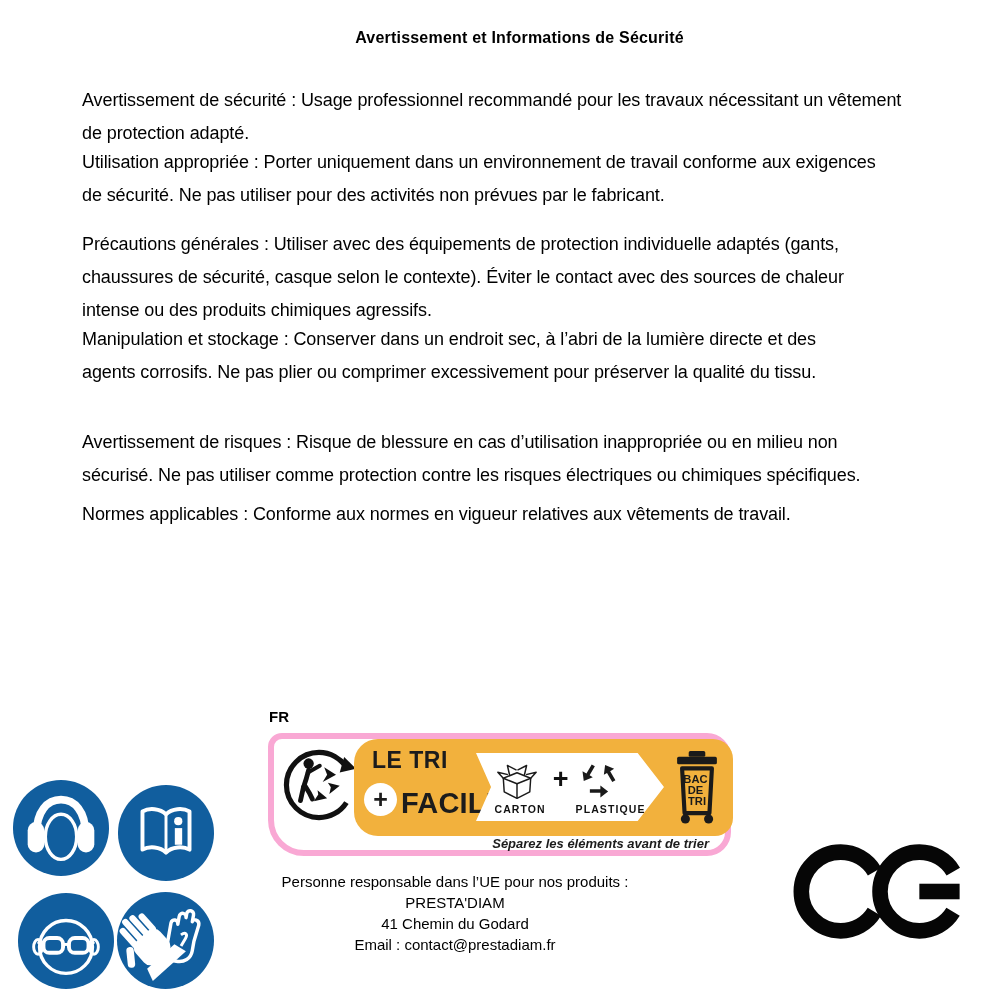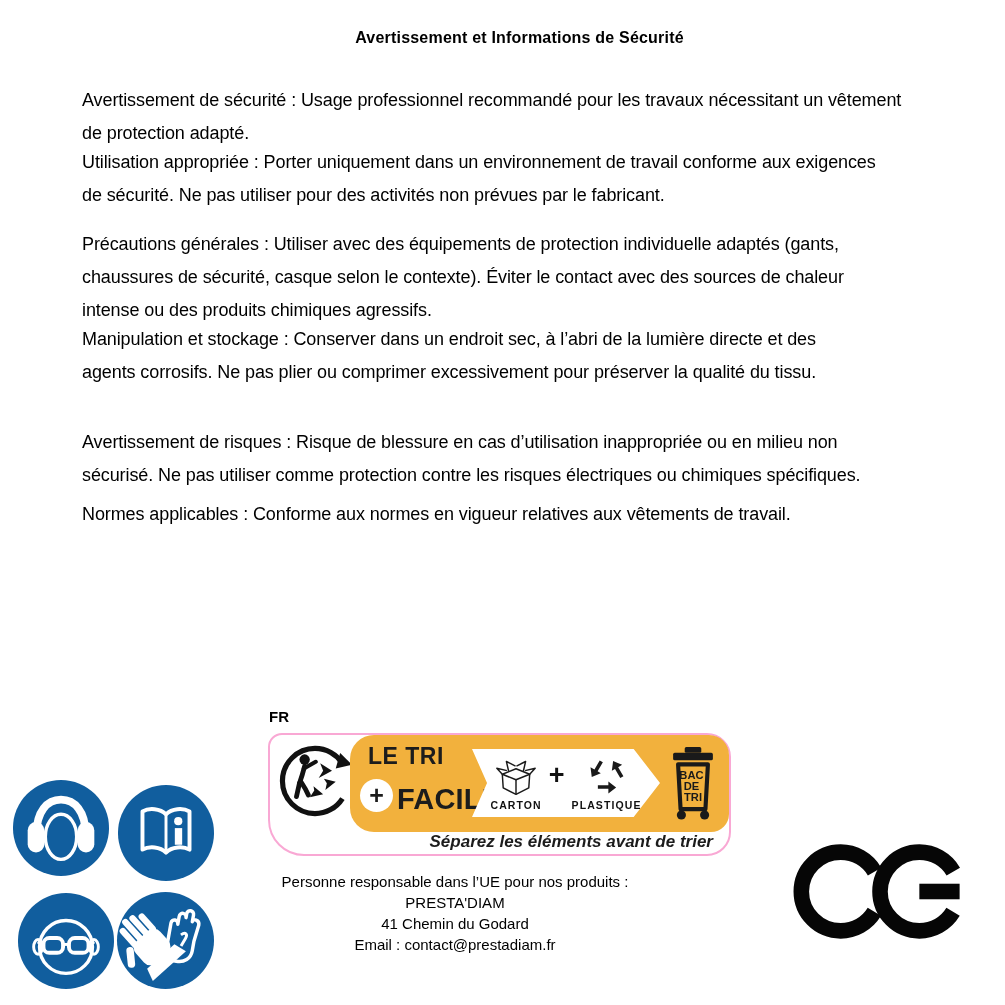--- a/index.html
+++ b/index.html
@@ -15,21 +15,21 @@
     position:absolute;left:82px;width:934px;font-size:18px;line-height:33px;
     white-space:pre-line;letter-spacing:-.1px;
   }
   .p1{top:84px}.p2{top:146px}.p3{top:228px}.p4{top:323px}
   .p5{top:426px}.p6{top:498px}.p7{top:546px}
 
   
   .fr-label{position:absolute;left:269px;top:708px;font-size:15px;font-weight:bold;}
   .infotri{
     position:absolute;left:268px;top:733px;width:463px;height:123px;
-    background:#fff;border:2px solid #f9a8d4;box-sizing:border-box;
+    background:#fff;border:6px solid #f9a8d4;box-sizing:border-box;
     border-radius:14px 24px 24px 36px;
   }
   .triman{position:absolute;left:8px;top:6px;}
   .band{
     position:absolute;left:80px;top:0;width:379px;height:97px;
     background:#F2B13D;border-radius:24px 20px 18px 24px;
   }
   .letri{
     position:absolute;left:18px;top:8px;font-size:23px;font-weight:900;
     color:#1c1c1c;letter-spacing:.5px;
@@ -42,28 +42,28 @@
   .facile{
     position:absolute;left:47px;top:48px;font-size:29px;font-weight:900;
     color:#1c1c1c;letter-spacing:.2px;
   }
   .panel{
     position:absolute;left:122px;top:14px;width:188px;height:68px;background:#fff;
     clip-path:polygon(0 0,86% 0,100% 50%,86% 100%,0 100%,8% 50%);
     display:flex;align-items:center;justify-content:center;gap:7px;
     padding:0 20px 0 20px;box-sizing:border-box;
   }
-  .mat{display:flex;flex-direction:column;align-items:center;}
+  .mat{display:flex;flex-direction:column;}
   .mat-label{font-size:10.5px;font-weight:bold;letter-spacing:1.1px;color:#111;margin-top:1px;}
   .mid-plus{font-size:27px;font-weight:900;color:#111;margin-top:-16px;}
   .bin-wrap{position:absolute;left:314px;top:5px;}
   .tagline{
     position:absolute;left:0;top:97px;width:100%;box-sizing:border-box;
     text-align:right;padding-right:16px;font-style:italic;font-weight:bold;
-    font-size:17px;color:#1c1c1c;
+    font-size:13px;color:#1c1c1c;
   }
 
   
   .responsible{
     position:absolute;left:230px;top:871px;width:450px;text-align:center;
     font-size:15px;font-weight:normal;line-height:21px;
   }
 
   
   .picto{position:absolute;}

